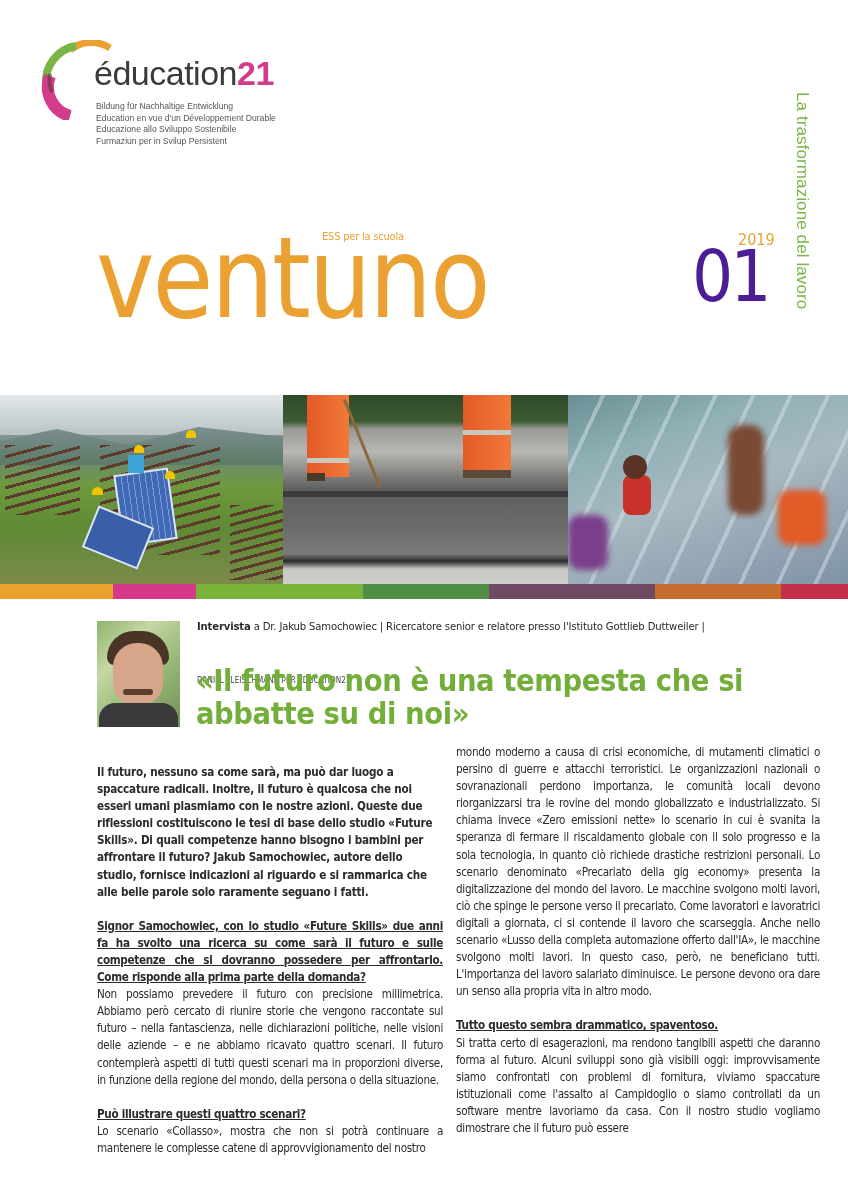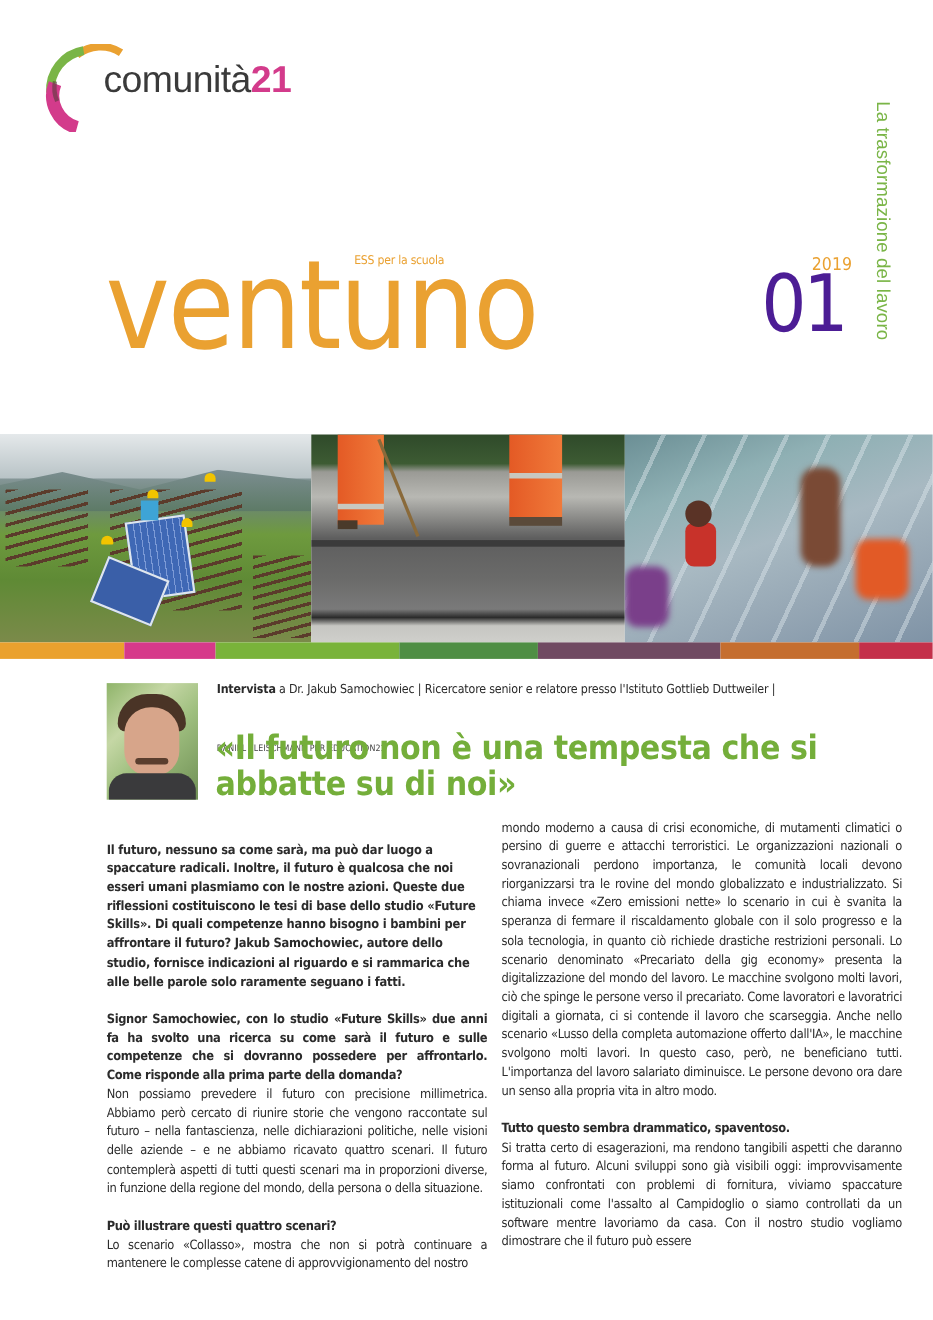--- a/index.html
+++ b/index.html
@@ -43,34 +43,40 @@
     .byline b { font-weight: 700; margin-top: 30px; }
     .credit { position: absolute; left: 197px; top: 639px; font-size: 8px; color: #444; letter-spacing: 0.1px; white-space: nowrap; margin-top: 37px; }
     .headline { position: absolute; left: 196px; top: 664px; width: 560px; font-family: "DejaVu Sans Condensed", "DejaVu Sans", sans-serif; font-size: 30.5px; line-height: 33px; color: #74ae3a; letter-spacing: -0.4px; }
 
     
     .col { position: absolute; top: 744px; font-size: 11.6px; line-height: 17.1px; color: #2b2b2b; letter-spacing: -0.3px; }
     .col-left { left: 97px; width: 346px; margin-top: 20px; }
     .col-right { left: 456px; width: 364px; }
     .col p { text-align: justify; }
     .lead { font-weight: 700; text-align: left !important; letter-spacing: -0.2px; }
-    .q { font-weight: 700; }
+    .q { font-weight: 700; text-decoration: underline; }
     .gap { height: 17px; }
   </style>
 </head>
 <body>
 
 <div class="logo">
   <svg class="logo-arc" viewBox="0 0 72 80">
     <path d="M30 10 A34 34 0 0 1 70 8" fill="none" stroke="#eaa131" stroke-width="7"></path>
     <path d="M36 6 A36 36 0 0 0 6 44" fill="none" stroke="#7ab547" stroke-width="8"></path>
     <path d="M10 36 A30 30 0 0 0 30 76" fill="none" stroke="#d33b8b" stroke-width="12"></path>
     <path d="M10 34 A30 30 0 0 0 12 52" fill="none" stroke="#5a3c3c" stroke-width="4" opacity="0.6"></path>
   </svg>
-  <div class="logo-word"><span>comunità</span><span class="num">21</span></div>
+  <div class="logo-word"><span>éducation</span><span class="num">21</span></div>
+  <div class="logo-tag">
+    <div>Bildung für Nachhaltige Entwicklung</div>
+    <div>Education en vue d'un Développement Durable</div>
+    <div>Educazione allo Sviluppo Sostenibile</div>
+    <div>Furmaziun per in Svilup Persistent</div>
+  </div>
 </div>
 
 <div class="theme-vertical">
   <span>La trasformazione del lavoro</span>
 </div>
 
 <div class="masthead-sub">ESS per la scuola</div>
 <div class="masthead-title">ventuno</div>
 <div class="masthead-year">2019</div>
 <div class="masthead-issue">01</div>

